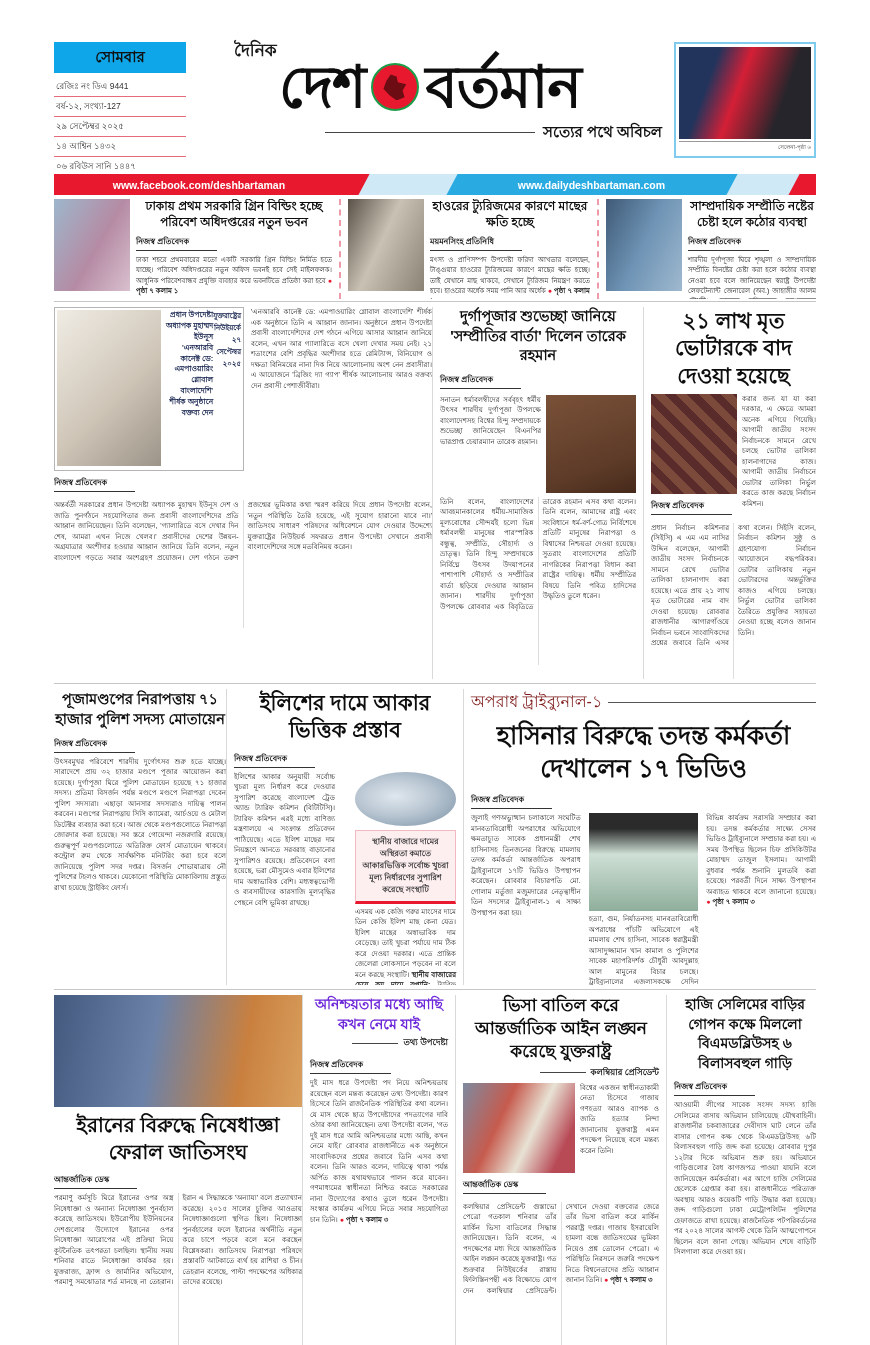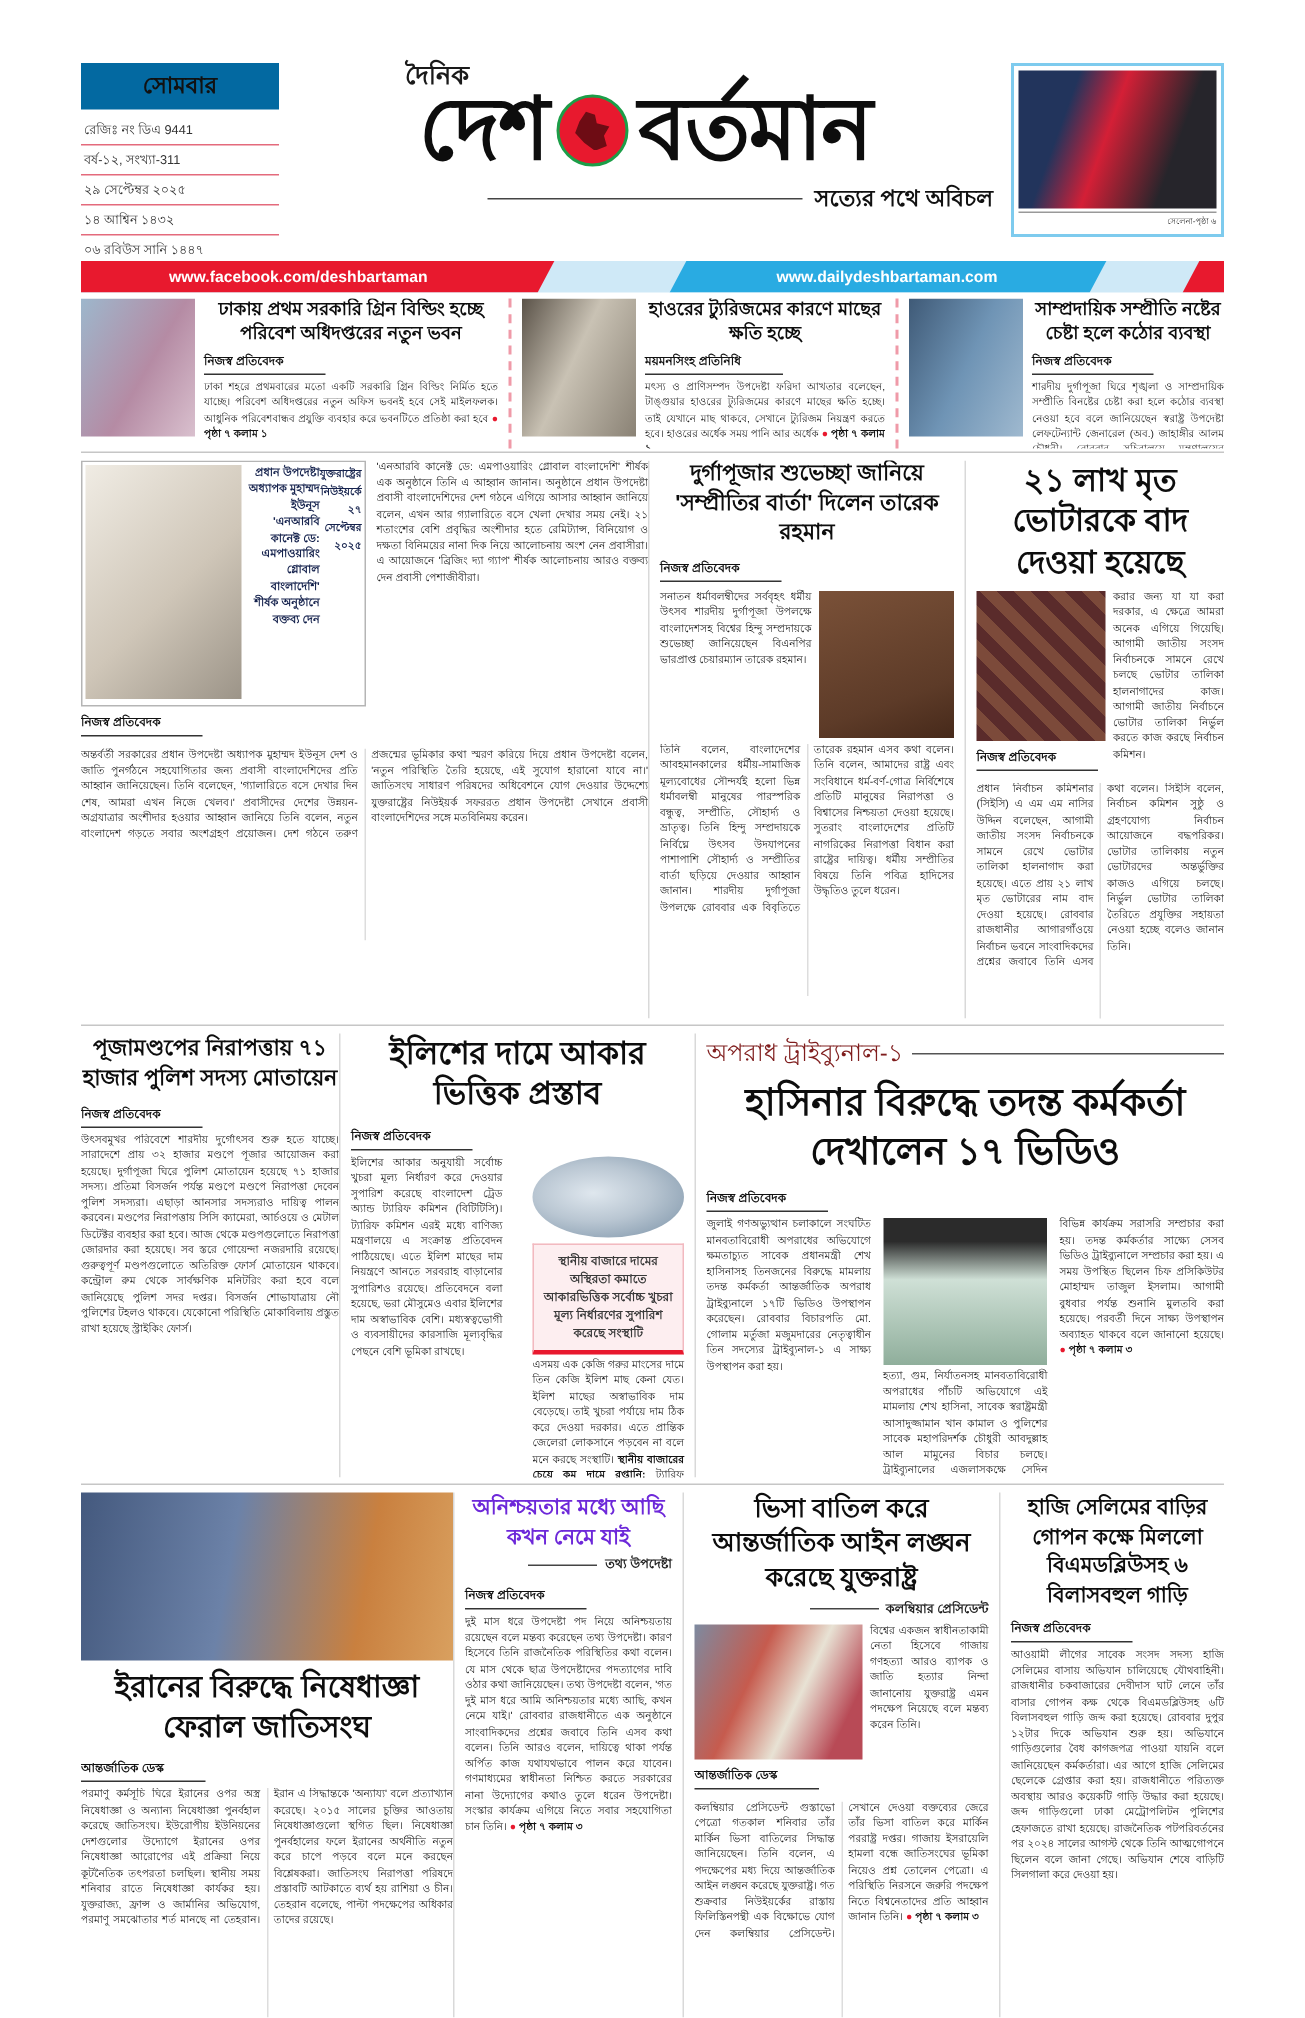--- a/index.html
+++ b/index.html
@@ -2,25 +2,25 @@
 <html><head>
 <meta charset="utf-8">
 <style>
   html,body{margin:0;padding:0;}
   body{background:#ffffff;font-family:"Liberation Sans","DejaVu Sans",sans-serif;color:#1a1a1a;}
   .page{position:relative;width:870px;height:1345px;margin:0 auto;background:#fff;overflow:hidden;}
   .content{width:762px;margin:0 auto;}
 
   
   .mast{display:grid;grid-template-columns:132px 1fr 142px;gap:8px;padding-top:42px;height:128px;}
-  .day-box{background:#0369a1;color:#111;font-weight:bold;font-size:15px;text-align:center;padding:3px 0;margin-bottom:4px;}
+  .day-box{background:#0ea5e9;color:#111;font-weight:bold;font-size:15px;text-align:center;padding:3px 0;margin-bottom:4px;}
   .info-list{list-style:none;margin:0;padding:0;}
   .info-list li{font-size:8.5px;color:#333;padding:3px 2px 2px;border-bottom:1px solid #e46a7c;}
   .brand{text-align:center;position:relative;}
-  .brand .daily{font-size:17px;font-weight:bold;text-align:left;margin-left:76px;line-height:1;}
+  .brand .daily{font-size:17px;font-weight:bold;text-align:left;margin-left:40px;line-height:1;}
   .brand-row{display:flex;align-items:center;justify-content:center;gap:6px;margin-top:-2px;}
   .brand-big{font-size:58px;font-weight:900;color:#0d0d0d;line-height:1.05;letter-spacing:-1px;}
   .logo-circle{position:relative;width:44px;height:44px;border-radius:50%;background:#e8192e;border:2px solid #1c9e48;flex:0 0 auto;}
   .logo-circle::after{content:"";position:absolute;left:10px;top:9px;width:24px;height:26px;background:#6e0c14;clip-path:polygon(30% 0,55% 8%,60% 30%,95% 38%,80% 62%,88% 88%,55% 100%,25% 80%,0 55%,12% 25%);}
   .tagline-row{display:flex;align-items:center;justify-content:flex-end;gap:8px;margin-top:2px;padding-right:4px;}
   .tagline-row .tl-line{flex:0 0 210px;border-top:1.5px solid #444;}
   .tagline{font-size:15px;font-weight:bold;color:#111;}
   .promo{border:2px solid #7ecbee;background:#fff;padding:3px;height:116px;box-sizing:border-box;}
   .promo-photo{width:100%;height:92px;background:linear-gradient(110deg,#22345c 25%,#d41f36 45%,#26252b 75%);}
   .promo-cap{font-size:5.5px;color:#333;text-align:right;padding-top:2px;border-top:1px solid #999;margin-top:2px;}
@@ -136,21 +136,21 @@
 <body>
 
 <div class="page">
   <div class="content">
 
     <header class="mast">
       <div>
         <div class="day-box">সোমবার</div>
         <ul class="info-list">
           <li>রেজিঃ নং ডিএ 9441</li>
-          <li>বর্ষ-১২, সংখ্যা-311</li>
+          <li>বর্ষ-১২, সংখ্যা-127</li>
           <li>২৯ সেপ্টেম্বর ২০২৫</li>
           <li>১৪ আশ্বিন ১৪৩২</li>
           <li>০৬ রবিউস সানি ১৪৪৭</li>
         </ul>
       </div>
       <div class="brand">
         <div class="daily">দৈনিক</div>
         <div class="brand-row">
           <span class="brand-big">দেশ</span>
           <span class="logo-circle"></span>

